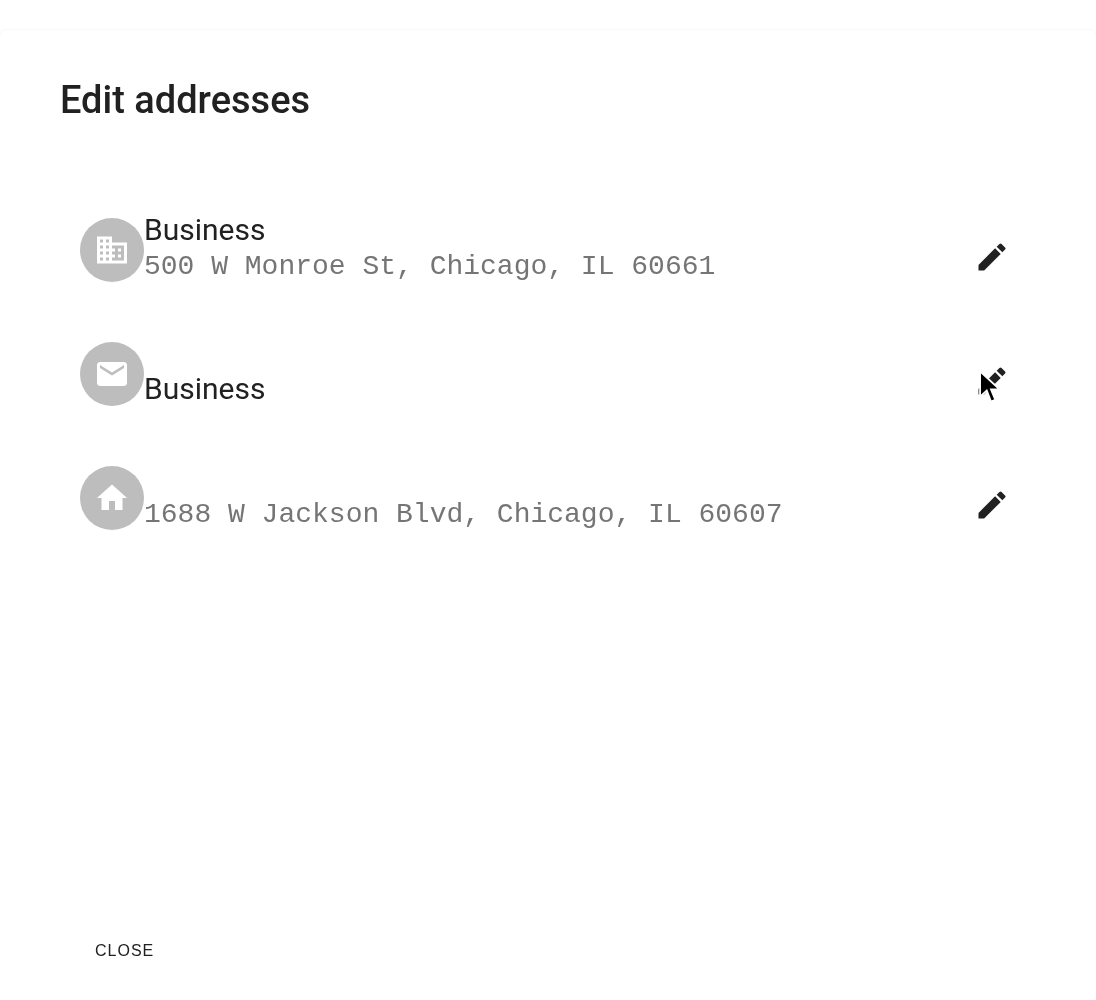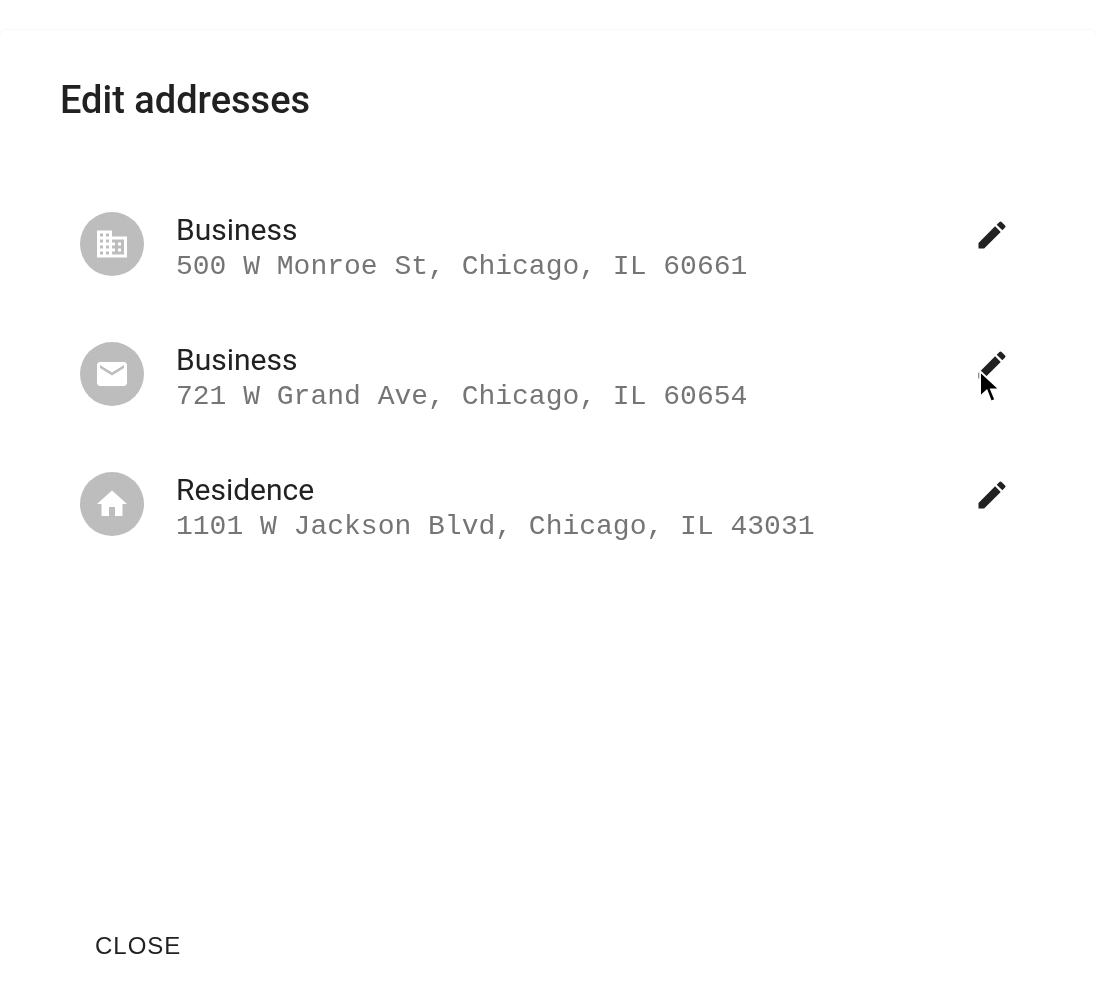--- a/index.html
+++ b/index.html
@@ -30,23 +30,22 @@
     font-weight: 500;
     color: #212121;
     padding: 48px 60px 20px 60px;
   }
   .address-list {
     padding: 40px 60px 0 80px;
     flex: 1;
   }
   .address-row {
     display: flex;
-    align-items: flex-start;
+    align-items: flex-end;
     padding: 30px 0;
-    gap: 32px;
   }
   .icon-circle {
     width: 64px;
     height: 64px;
     border-radius: 50%;
     background: #bdbdbd;
     display: flex;
     align-items: center;
     justify-content: center;
     flex-shrink: 0;
@@ -88,21 +87,21 @@
     width: 36px;
     height: 36px;
     fill: #212121;
   }
   .dialog-actions {
     padding: 20px 60px 30px 95px;
   }
   .close-btn {
     background: none;
     border: none;
-    font-size: 24px;
+    font-size: 16px;
     font-weight: 500;
     letter-spacing: 1px;
     color: #212121;
     cursor: pointer;
     text-transform: uppercase;
     padding: 10px 0;
   }
   .cursor {
     position: absolute;
     left: 978px;
@@ -143,40 +142,38 @@
     </div>
 
     <div class="address-row">
       <div class="icon-circle">
         <svg viewBox="0 0 24 24">
             <path d="M20 4H4c-1.1 0-2 .9-2 2v12c0 1.1.9 2 2 2h16c1.1 0 2-.9 2-2V6c0-1.1-.9-2-2-2zm0 4-8 5-8-5V6l8 5 8-5v2z"></path>
           </svg>
       </div>
       <div class="address-text">
         <div class="address-label">Business</div>
-        <div class="address-value">721 W Grand Ave, Chicago, IL 60654</div>
       </div>
       <button class="edit-btn">
         <span>
           <svg viewBox="0 0 24 24">
               <path d="M3 17.25V21h3.75L17.81 9.94l-3.75-3.75L3 17.25zM20.71 7.04a1 1 0 0 0 0-1.41l-2.34-2.34a1 1 0 0 0-1.41 0l-1.83 1.83 3.75 3.75 1.83-1.83z"></path>
             </svg>
         </span>
       </button>
     </div>
 
     <div class="address-row">
       <div class="icon-circle">
         <svg viewBox="0 0 24 24">
             <path d="M10 20v-6h4v6h5v-8h3L12 3 2 12h3v8z"></path>
           </svg>
       </div>
       <div class="address-text">
-        <div class="address-label">Residence</div>
-        <div class="address-value">1101 W Jackson Blvd, Chicago, IL 43031</div>
+        <div class="address-value">1688 W Jackson Blvd, Chicago, IL 60607</div>
       </div>
       <button class="edit-btn">
         <span>
           <svg viewBox="0 0 24 24">
               <path d="M3 17.25V21h3.75L17.81 9.94l-3.75-3.75L3 17.25zM20.71 7.04a1 1 0 0 0 0-1.41l-2.34-2.34a1 1 0 0 0-1.41 0l-1.83 1.83 3.75 3.75 1.83-1.83z"></path>
             </svg>
         </span>
       </button>
     </div>
 

